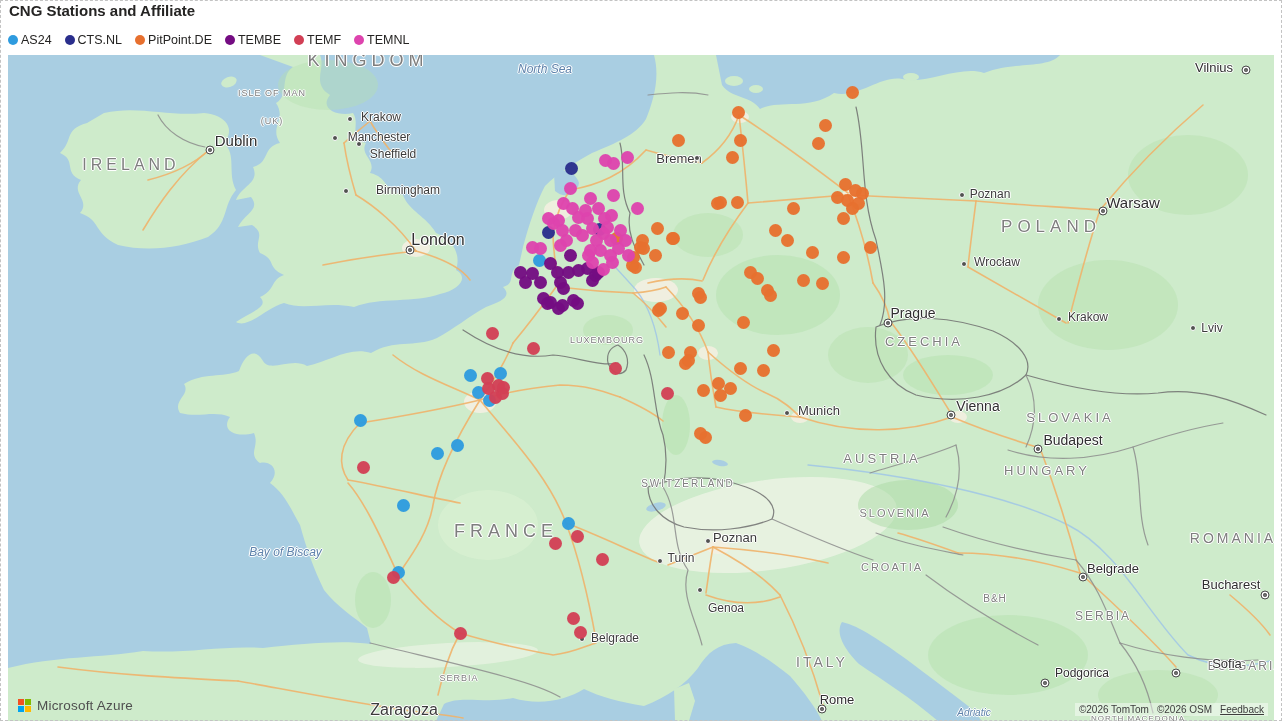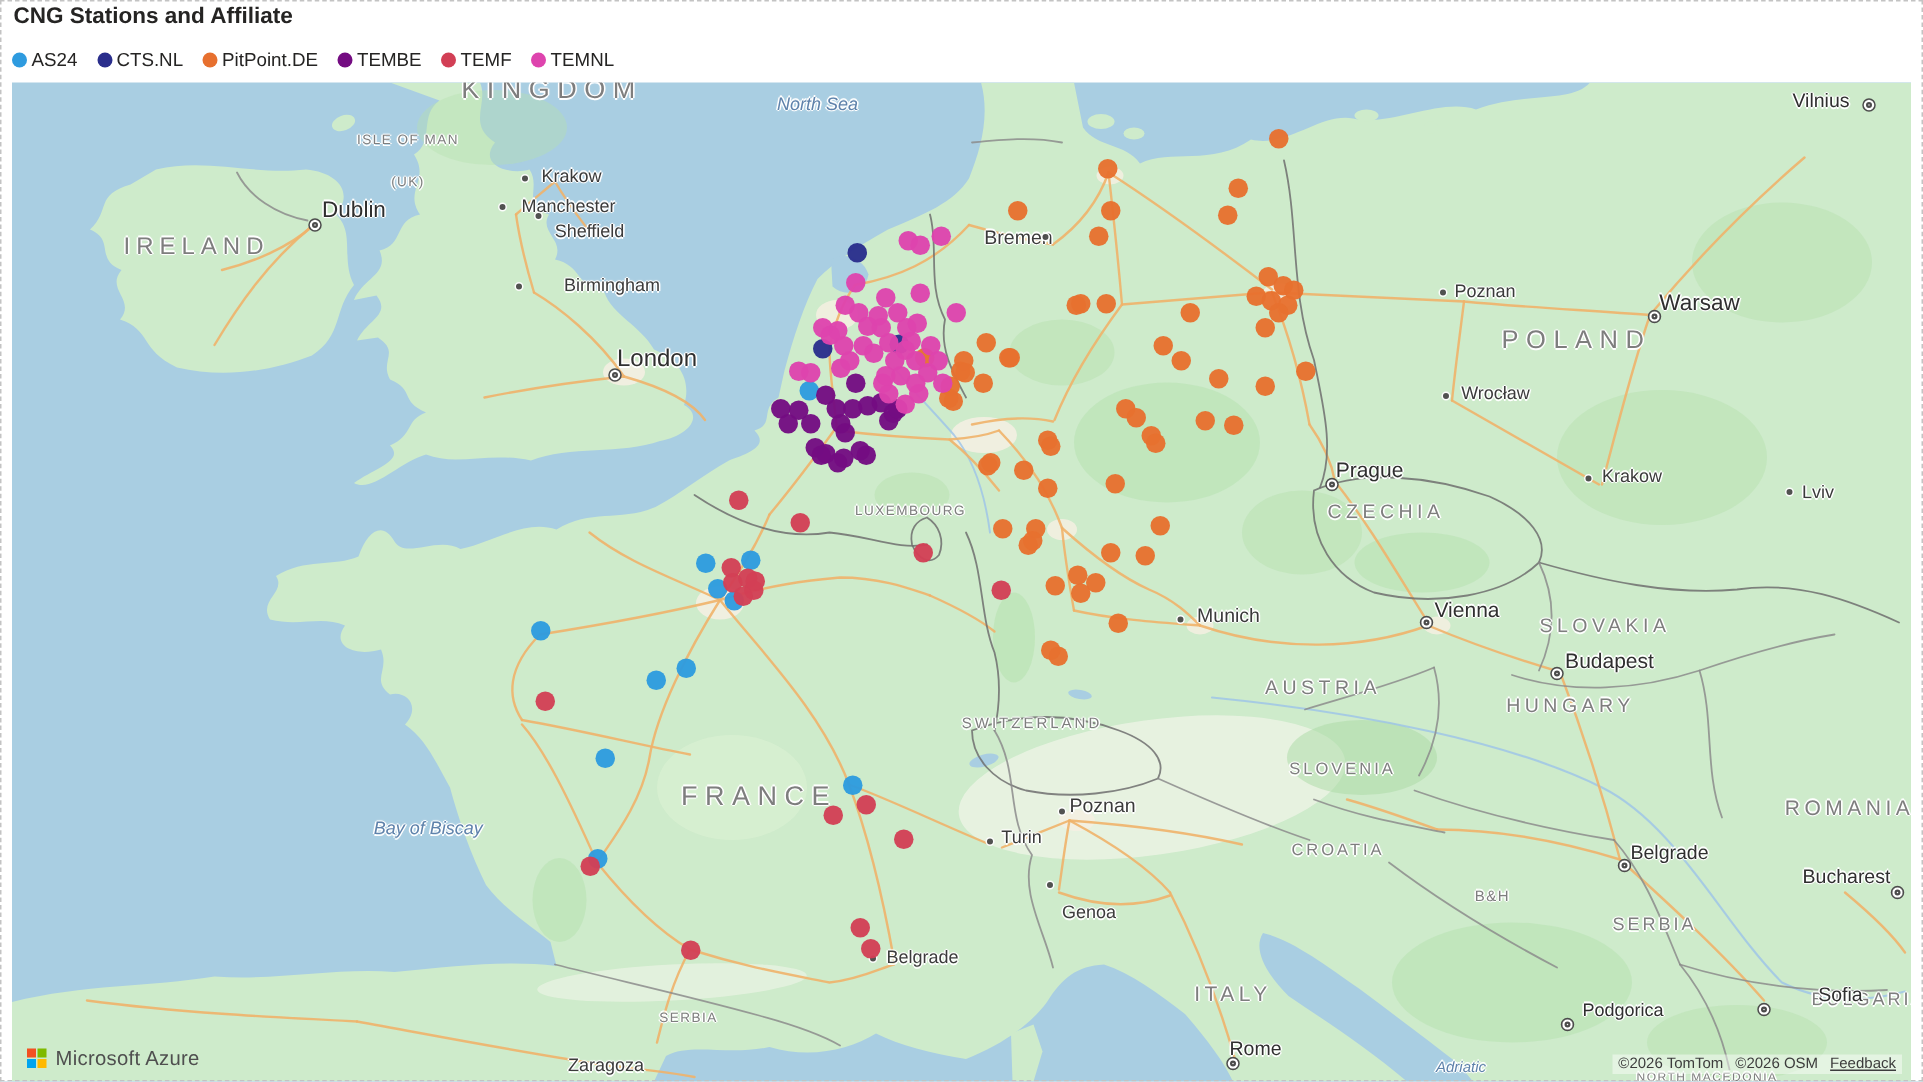--- a/index.html
+++ b/index.html
@@ -272,21 +272,21 @@
       <div class="maplabel city" style="left: 727px; top: 482px; font-size: 13px;">Poznan</div>
       <span class="marker dot" style="left: 706px; top: 492px;"></span>
       <div class="maplabel city" style="left: 673px; top: 503px; font-size: 12px;">Turin</div>
       <span class="marker dot" style="left: 658px; top: 512px;"></span>
       <div class="maplabel city" style="left: 718px; top: 533px; font-size: 12px; margin-top: 20px;">Genoa</div>
       <span class="marker dot" style="left: 698px; top: 541px;"></span>
       <div class="maplabel capital" style="left: 829px; top: 644px; font-size: 13px;">Rome</div>
       <span class="marker ring" style="left: 814px; top: 654px;"></span>
       <div class="maplabel city" style="left: 607px; top: 583px; font-size: 12px;">Belgrade</div>
       <span class="marker dot" style="left: 580px; top: 590px;"></span>
-      <div class="maplabel city" style="left: 396px; top: 655px; font-size: 12px;">Zaragoza</div>
+      <div class="maplabel city" style="left: 396px; top: 655px; font-size: 16px;">Zaragoza</div>
     </div>
   <div class="layer" id="dots-layer">
       <div class="dot" style="left: 352px; top: 365px; background: rgb(46, 155, 223);"></div>
       <div class="dot" style="left: 462px; top: 320px; background: rgb(46, 155, 223);"></div>
       <div class="dot" style="left: 492px; top: 318px; background: rgb(46, 155, 223);"></div>
       <div class="dot" style="left: 470px; top: 337px; background: rgb(46, 155, 223);"></div>
       <div class="dot" style="left: 481px; top: 345px; background: rgb(46, 155, 223);"></div>
       <div class="dot" style="left: 449px; top: 390px; background: rgb(46, 155, 223);"></div>
       <div class="dot" style="left: 429px; top: 398px; background: rgb(46, 155, 223);"></div>
       <div class="dot" style="left: 395px; top: 450px; background: rgb(46, 155, 223);"></div>

